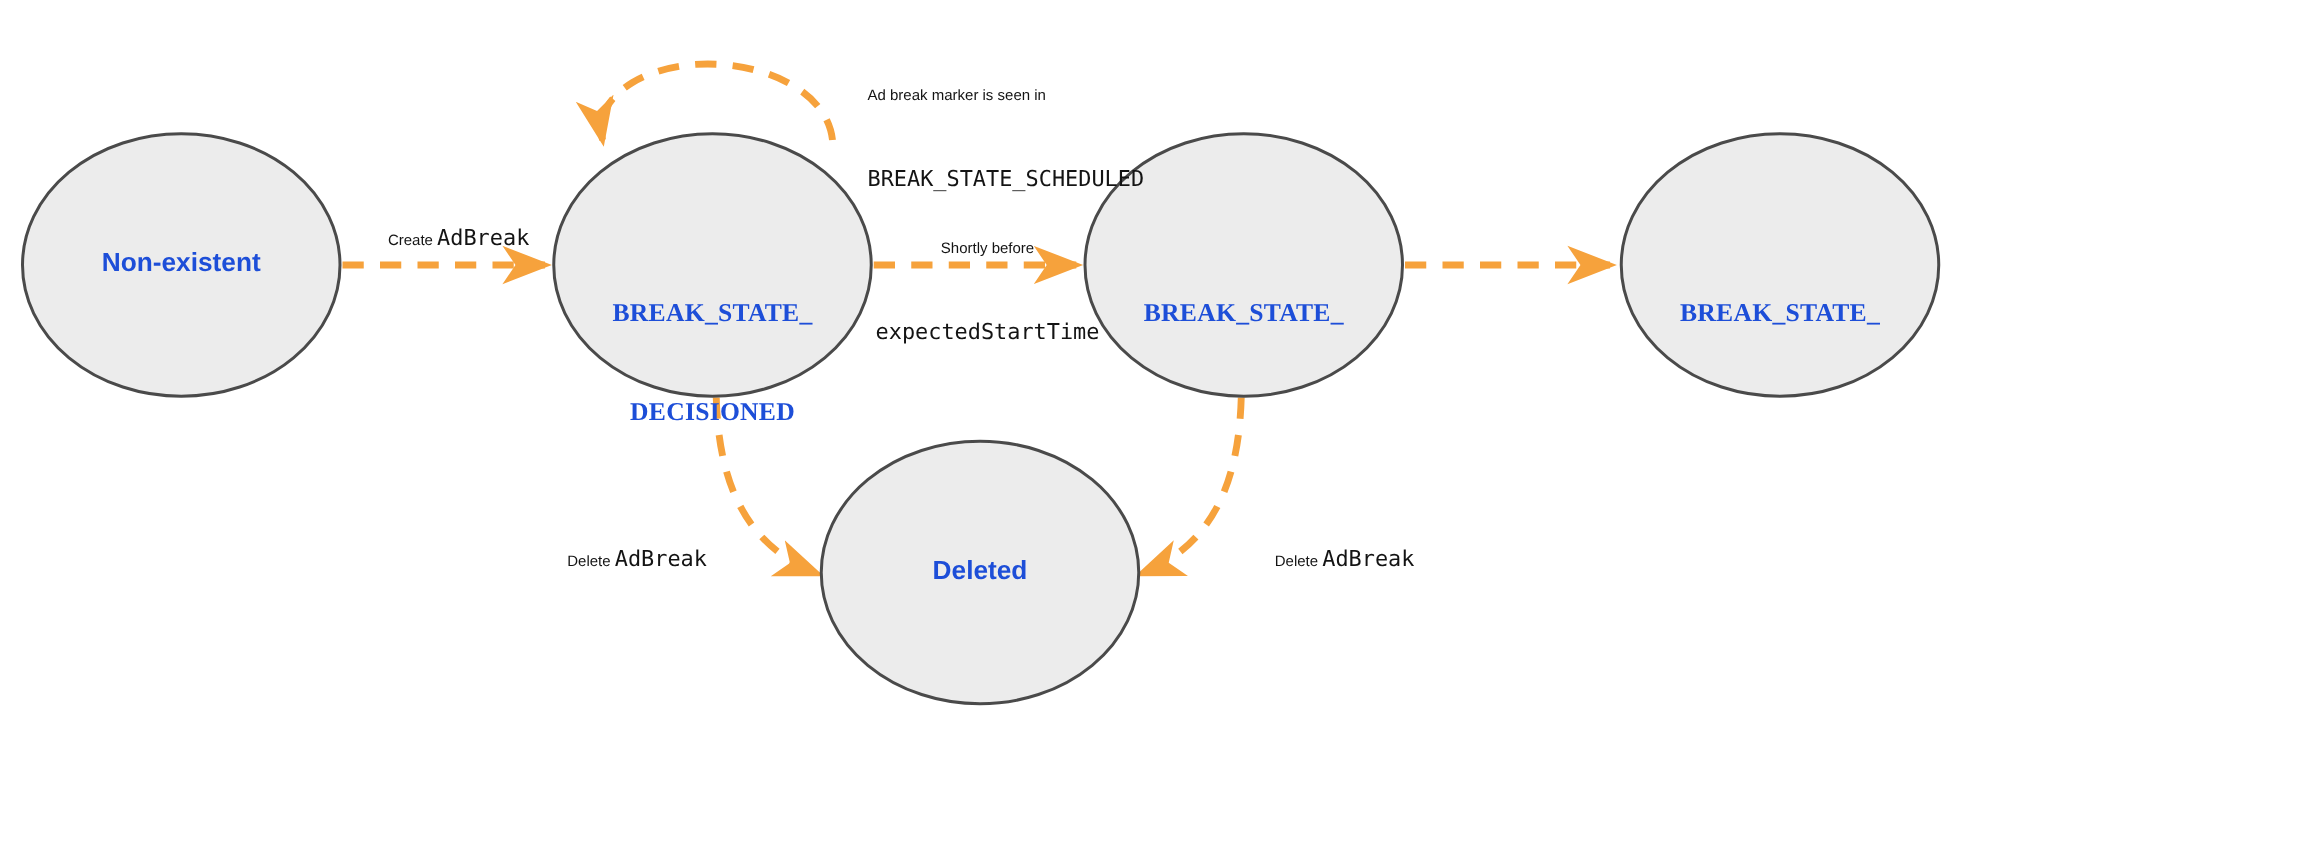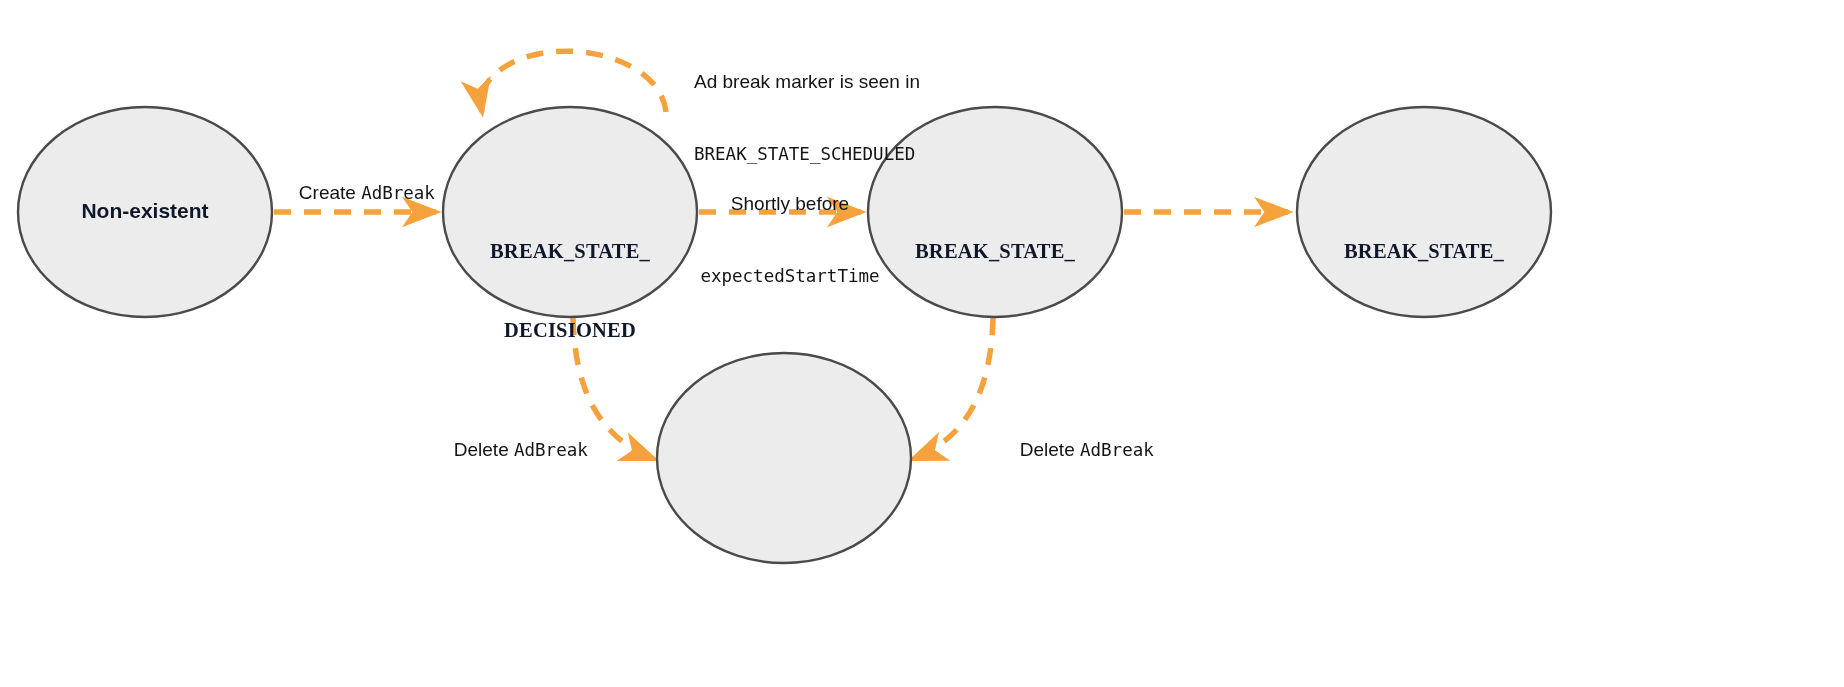--- a/index.html
+++ b/index.html
@@ -2,33 +2,33 @@
 <html><head>
 <meta charset="utf-8">
 <style>
   html,body{margin:0;padding:0;background:#ffffff;}
   body{width:1844px;height:687px;overflow:hidden;
        font-family:"Liberation Sans",sans-serif;}
   #stage{position:relative;width:1844px;height:687px;background:#fff;}
   svg.layer{position:absolute;left:0;top:0;width:1844px;height:687px;}
 
   .node-label{
-    position:absolute; text-align:center; color:#0f172a;
+    position:absolute; text-align:center; color:#1d4ed8;
     pointer-events:none; white-space:pre; line-height:1.28;
   }
   .node-label.mono{font-family:Liberation Serif, serif;
                    font-weight:700; font-size:20.5px; letter-spacing:0.2px;}
   .node-label.sans{font-family:"Liberation Sans",sans-serif;
                    font-weight:700; font-size:21px;}
 
   .edge-label{
     position:absolute; color:#141414; line-height:1.45;
     white-space:pre; pointer-events:none;
   }
-  .edge-label .s{font-family:"Liberation Sans",sans-serif;font-size:19px;}
+  .edge-label .s{font-family:"Liberation Sans",sans-serif;font-size:12px;}
   .edge-label .m{font-family:"DejaVu Sans Mono","Liberation Mono",monospace;
                  font-size:17.5px;}
   .edge-label.center{text-align:center;}
   .edge-label.left{text-align:left;}
 </style>
 </head>
 <body>
 
 <div id="stage">
 
@@ -68,20 +68,21 @@
   </div>
 
   <div class="node-label mono" style="left:868px;top:186px;width:254px;">
     <div>BREAK_STATE_</div>
   </div>
 
   <div class="node-label mono" style="left:1297px;top:186px;width:254px;">
     <div>BREAK_STATE_</div>
   </div>
 
+  <div class="node-label sans" style="left:657px;top:444px;width:254px;">Deleted</div>
 
   <div class="edge-label center" style="left:268px;top:156px;width:180px;">
     <span class="s">Create </span><span class="m">AdBreak</span>
   </div>
 
   <div class="edge-label center" style="left:690px;top:144px;width:200px;">
     <div class="s">Shortly before</div>
     <div class="m">expectedStartTime</div>
   </div>
 

